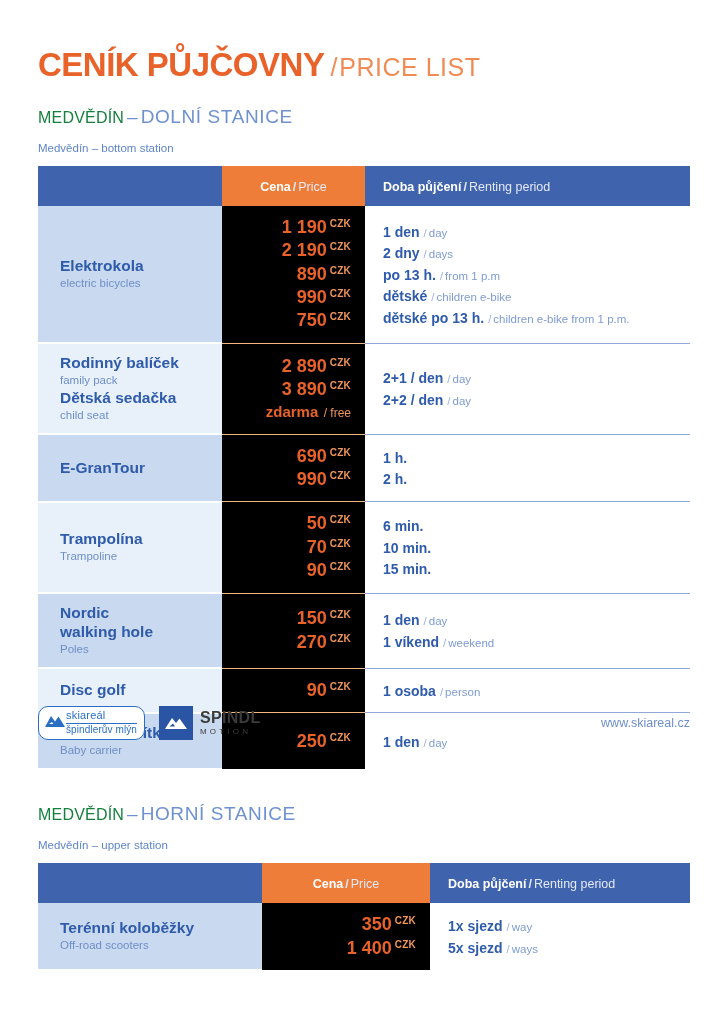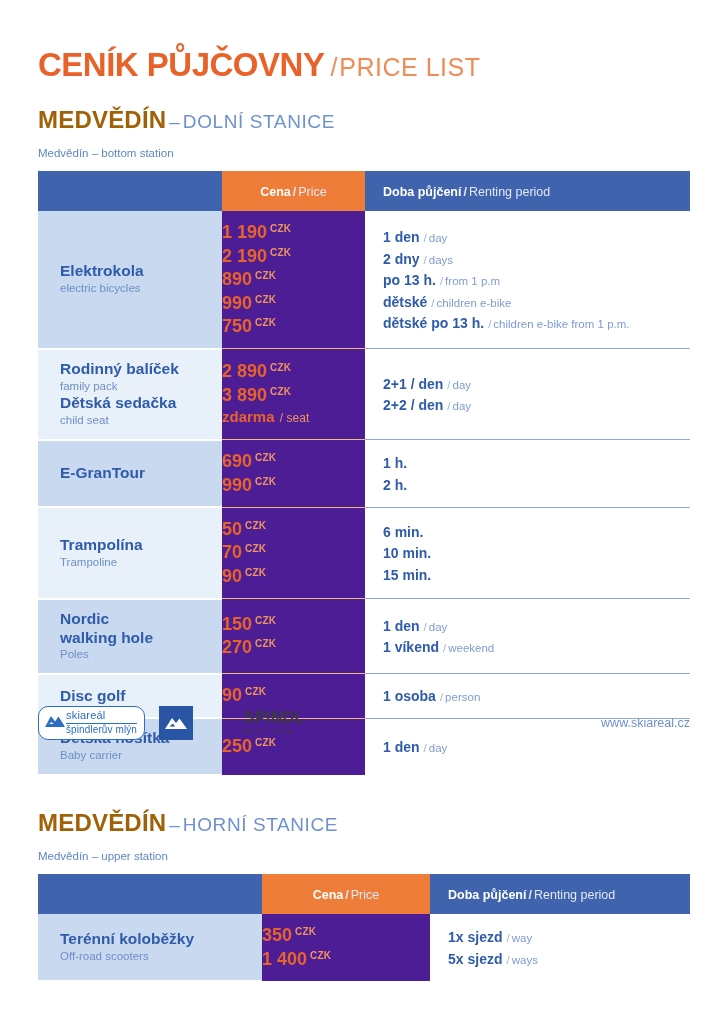--- a/index.html
+++ b/index.html
@@ -51,24 +51,24 @@
   
   .section-head {
     margin-top: 26px;
   }
   .section-head.second { margin-top: 34px; }
   .section-head .line1 {
     line-height: 1.1;
     white-space: nowrap;
   }
   .section-head .sh-cz {
-    font-size: 24px;
-    font-weight: bold;
+    font-size: 16px;
+    font-weight: normal;
     letter-spacing: 0.2px;
-    color: #a16207;
+    color: #15803d;
   }
   .section-head .sh-dash {
     font-size: 19px;
     font-weight: normal;
     color: #6e91cf;
     padding: 0 3px;
   }
   .section-head .sh-en {
     font-size: 19px;
     font-weight: normal;
@@ -109,22 +109,22 @@
   .th-txt .slash { color: #e3e9f5; padding: 0 2px; }
 
   .cell-label {
     padding: 10px 0 10px 22px !important;
     border-bottom: 2px solid #ffffff;
   }
   .cell-label.shade-a { background: #c9d9ef; }
   .cell-label.shade-b { background: #e8f0fa; }
 
   .cell-price {
-    background: #4c1d95;
-    text-align: left;
+    background: #000000;
+    text-align: right;
     padding: 10px 14px 10px 0 !important;
     margin-top: 7px;
   }
   .cell-period {
     background: #ffffff;
     padding: 10px 0 10px 18px !important;
   }
 
   tr.rowsep td { border-top: 1.5px solid #8fa8d8; }
   tr.rowsep td.cell-price { border-top: 1.5px solid #f5b87e; }
@@ -218,21 +218,21 @@
     margin-top: 1px;
     letter-spacing: 0.1px;
     text-align: right;
   }
   .logo-spindl { display: flex; align-items: center; gap: 7px; }
   .logo-spindl .sq {
     width: 34px; height: 34px;
     background: #2a55a5;
     display: flex; align-items: center; justify-content: center;
   }
-  .logo-spindl .txtbox { line-height: 1.0; margin-left: 44px; }
+  .logo-spindl .txtbox { line-height: 1.0; }
   .logo-spindl .t1 {
     font-size: 16px;
     font-weight: bold;
     color: #3b3b3b;
     letter-spacing: 0.3px;
     display: block;
   }
   .logo-spindl .t2 {
     font-size: 8px;
     color: #3b3b3b;
@@ -296,21 +296,21 @@
           <tr class="rowsep">
             <td class="cell-label shade-b">
               <div class="lab-cz">Rodinný balíček</div>
               <div class="lab-en">family pack</div>
               <div class="lab-cz">Dětská sedačka</div>
               <div class="lab-en">child seat</div>
             </td>
             <td class="cell-price">
               <div class="price-line"><span class="price-val">2 890</span><span class="price-cur">CZK</span></div>
               <div class="price-line"><span class="price-val">3 890</span><span class="price-cur">CZK</span></div>
-              <div class="price-line"><span class="price-val free">zdarma</span><span class="price-note"> / seat</span></div>
+              <div class="price-line"><span class="price-val free">zdarma</span><span class="price-note"> / free</span></div>
             </td>
             <td class="cell-period">
               <div class="per-line"><span class="per-cz">2+1 / den</span><span class="per-slash">/</span><span class="per-en">day</span></div>
               <div class="per-line"><span class="per-cz">2+2 / den</span><span class="per-slash">/</span><span class="per-en">day</span></div>
             </td>
           </tr>
           <tr class="rowsep">
             <td class="cell-label shade-a">
               <div class="lab-cz">E-GranTour</div>
             </td>

